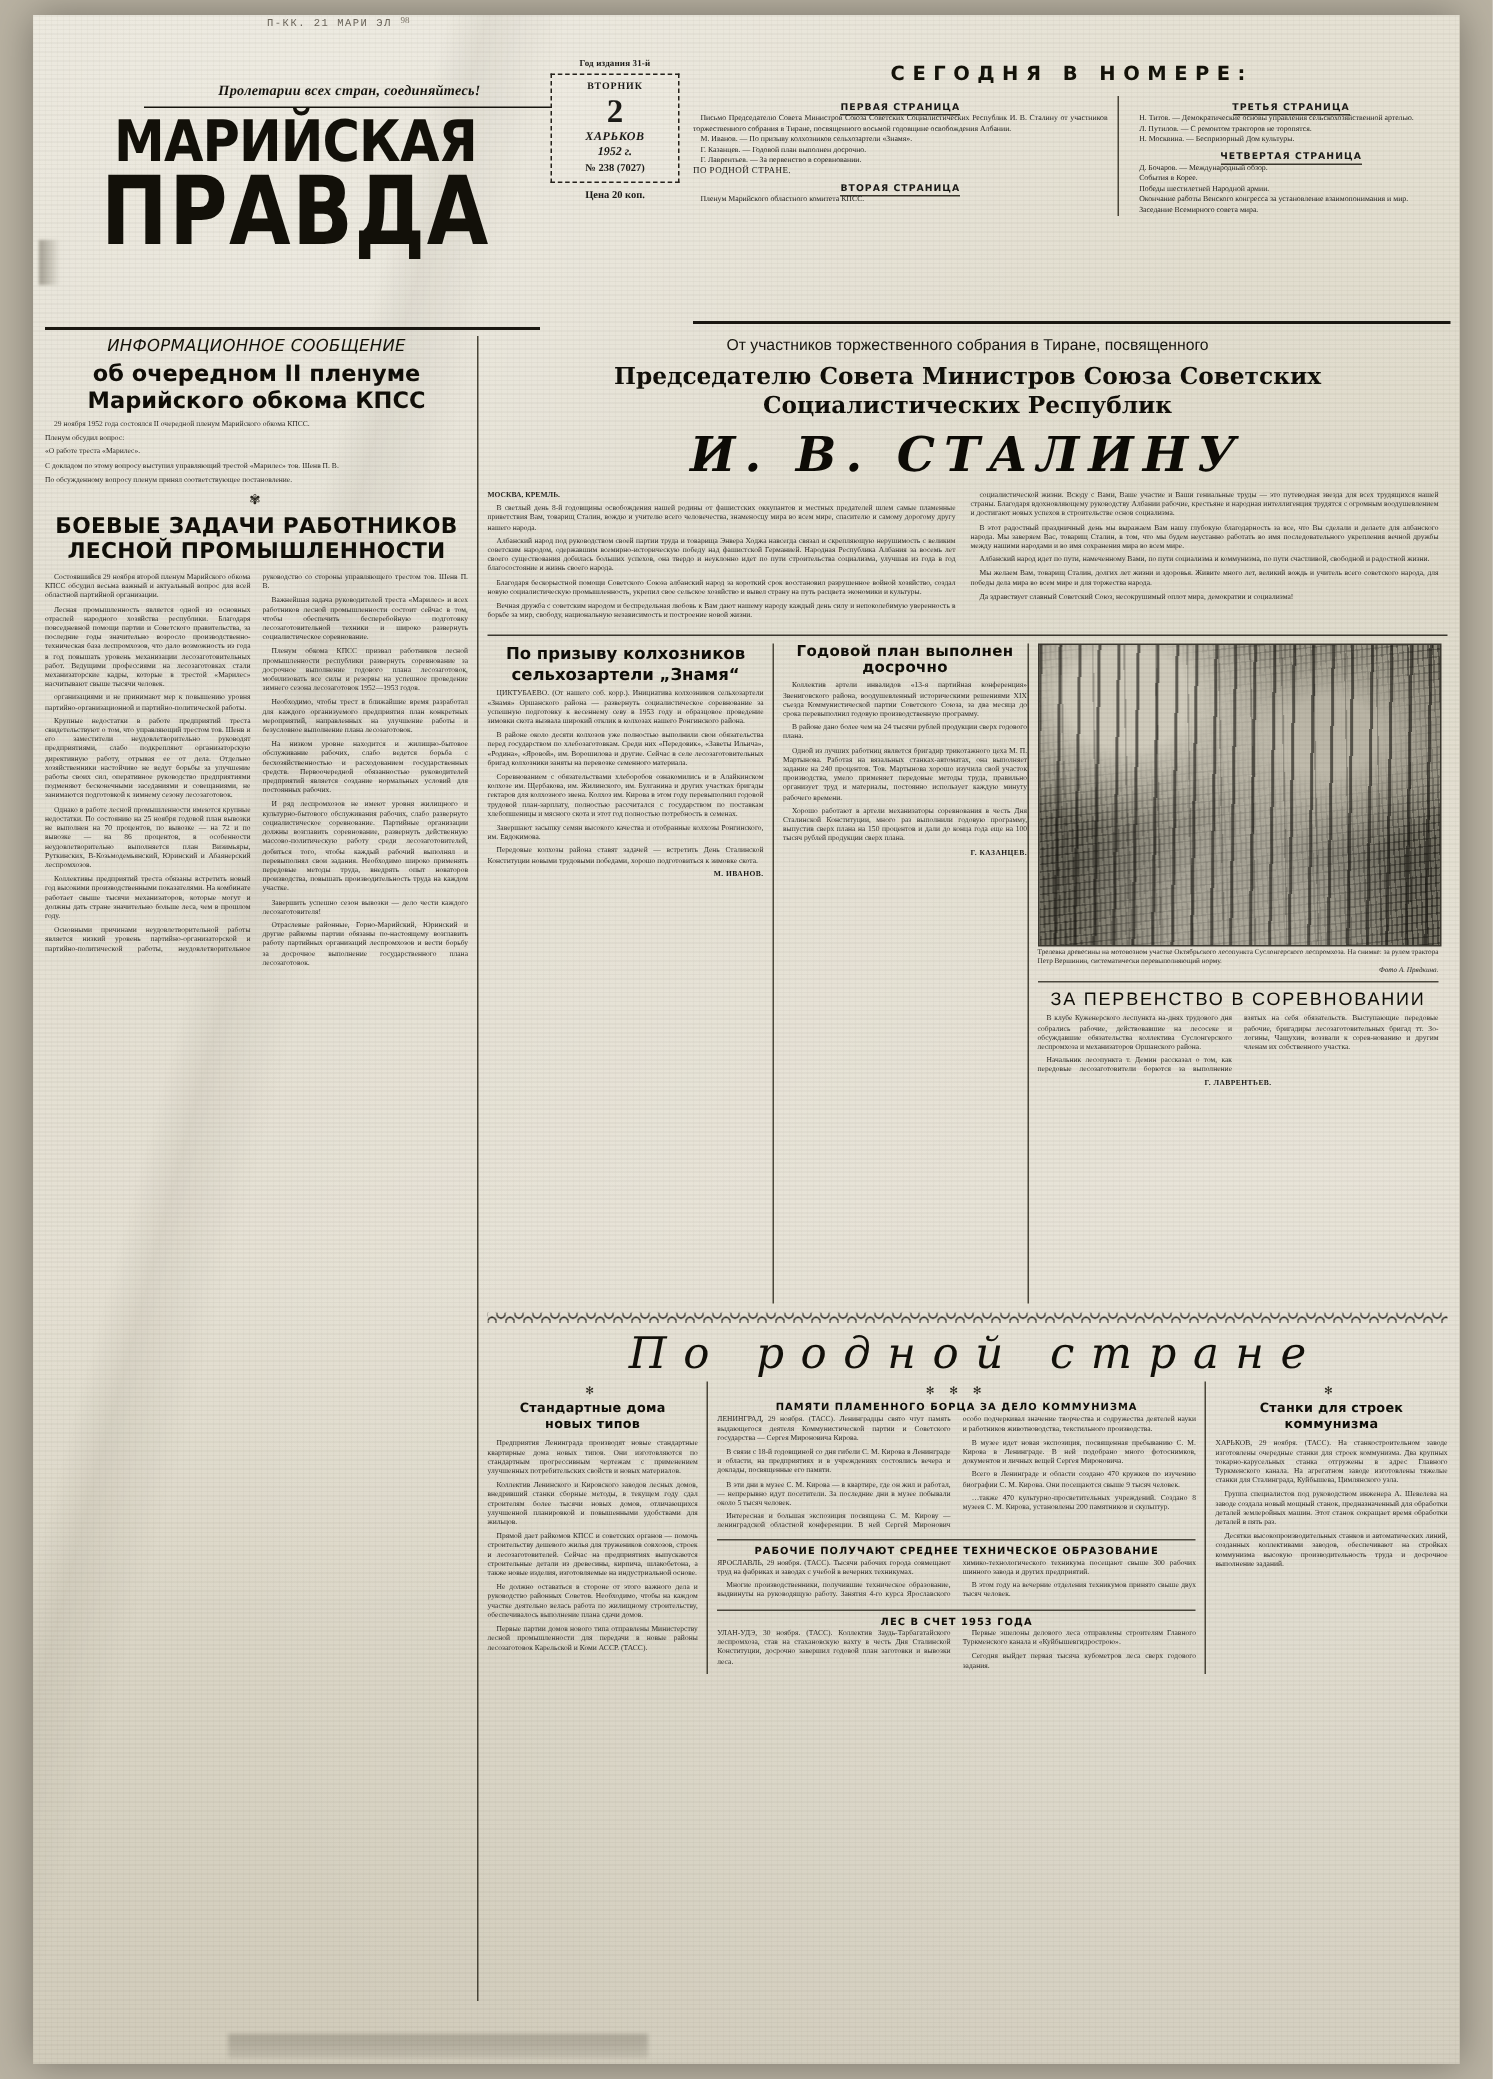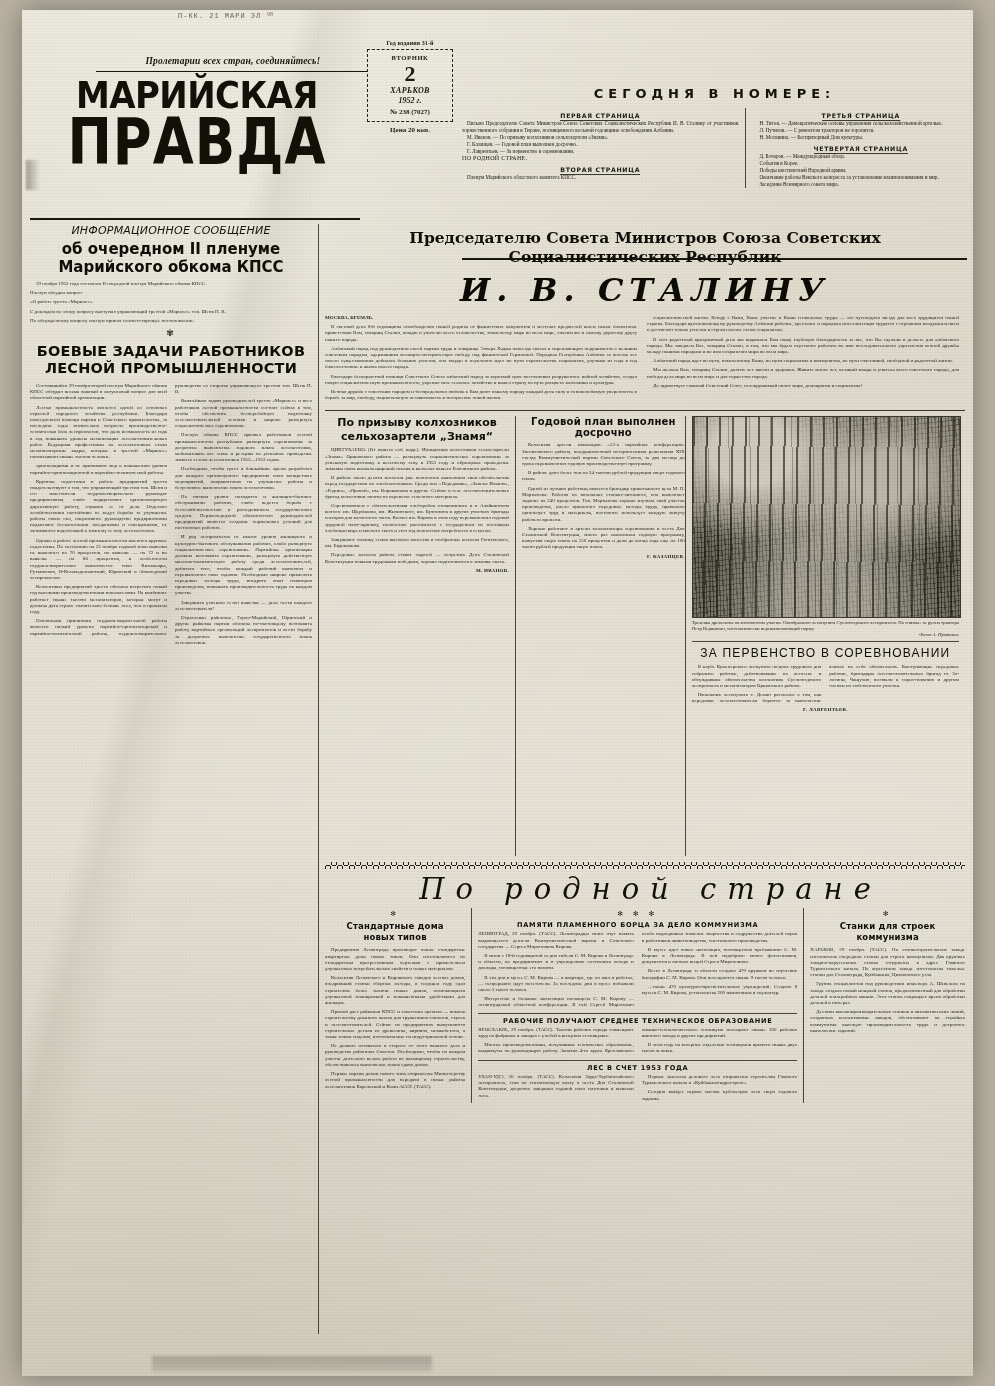--- a/index.html
+++ b/index.html
@@ -94,21 +94,21 @@
     text-align:center;background:rgba(255,255,255,.10);
   }
   #dw{font-size:6.6px;font-weight:bold;letter-spacing:.6px;}
   #dd{font-size:22px;font-weight:bold;line-height:23px;margin:1px 0 1px;}
   #dm{font-size:8px;font-style:italic;font-weight:bold;letter-spacing:.4px;}
   #dy{font-size:8px;font-style:italic;font-weight:bold;margin-top:1px;}
   #dn{font-size:7px;font-weight:bold;margin-top:3px;}
   #price{font-size:7px;font-weight:bold;text-align:center;margin-top:4px;}
 
   
-  #today{position:absolute;left:440px;top:32px;width:505px;margin-top:44px;}
+  #today{position:absolute;left:440px;top:32px;width:505px;}
   #today-title{
     text-align:center;font-family:"DejaVu Sans",sans-serif;font-weight:bold;
     font-size:13px;letter-spacing:5px;color:#141209;
   }
   #today-cols{display:flex;margin-top:7px;}
   #tc-left{width:277px;padding-right:7px;border-right:1px solid #4a4639;}
   #tc-right{width:213px;padding-left:8px;}
   .page-hd{
     text-align:center;font-family:"DejaVu Sans",sans-serif;font-weight:bold;
     font-size:6.2px;letter-spacing:.7px;margin:4px 0 1px;
@@ -322,20 +322,21 @@
         <p>Завершить успешно сезон вывозки — дело чести каждого лесозаготовителя!</p>
         <p>Отраслевые районные, Горно-Марийский, Юринский и другие райкомы партии обязаны по-настоящему возглавить работу партийных организаций леспромхозов и вести борьбу за досрочное выполнение государственного плана лесозаготовок.</p>
       </div>
     </div>
 
     <div id="vr1"></div>
 
     <div id="colB">
 
       <div>
+        <div class="ltr-small">От участников торжественного собрания в Тиране, посвященного</div>
         <div class="ltr-med" style="margin-top:4px;">Председателю Совета Министров Союза Советских</div>
         <div class="ltr-med">Социалистических Республик</div>
         <div class="ltr-stalin">И. В. СТАЛИНУ</div>
 
         <div id="letter-body">
           <div id="lb1" class="body-text">
             <p style="text-indent:0"><b>МОСКВА, КРЕМЛЬ.</b></p>
             <p>В светлый день 8-й годовщины освобождения нашей родины от фашистских оккупантов и местных предателей шлем самые пламенные приветствия Вам, товарищ Сталин, вождю и учителю всего человечества, знаменосцу мира во всем мире, спасителю и самому дорогому другу нашего народа.</p>
             <p>Албанский народ под руководством своей партии труда и товарища Энвера Ходжа навсегда связал и скрепляющую нерушимость с великим советским народом, одержавшим всемирно-историческую победу над фашистской Германией. Народная Республика Албания за восемь лет своего существования добилась больших успехов, она твердо и неуклонно идет по пути строительства социализма, улучшая из года в год благосостояние и жизнь своего народа.</p>
             <p>Благодаря бескорыстной помощи Советского Союза албанский народ за короткий срок восстановил разрушенное войной хозяйство, создал новую социалистическую промышленность, укрепил свое сельское хозяйство и вывел страну на путь расцвета экономики и культуры.</p>

